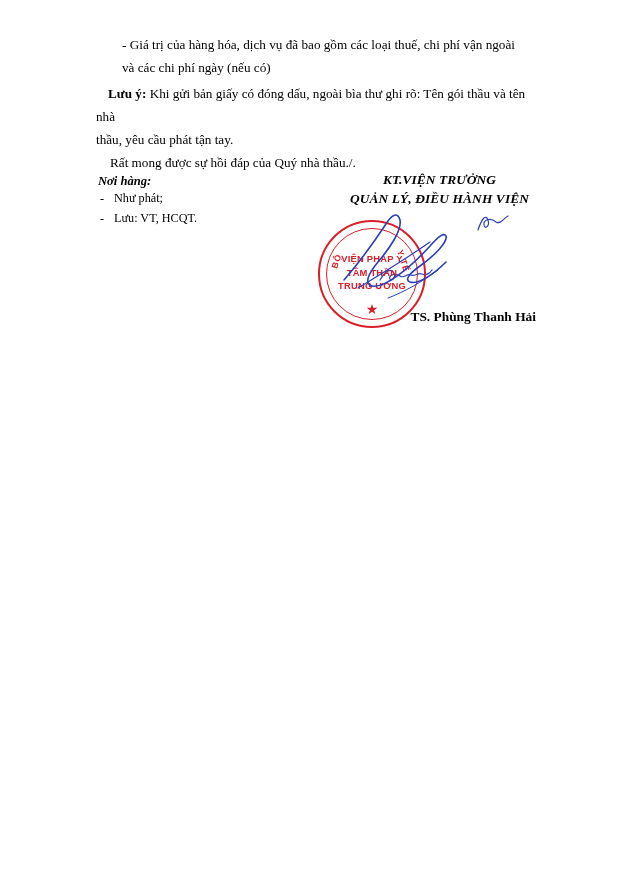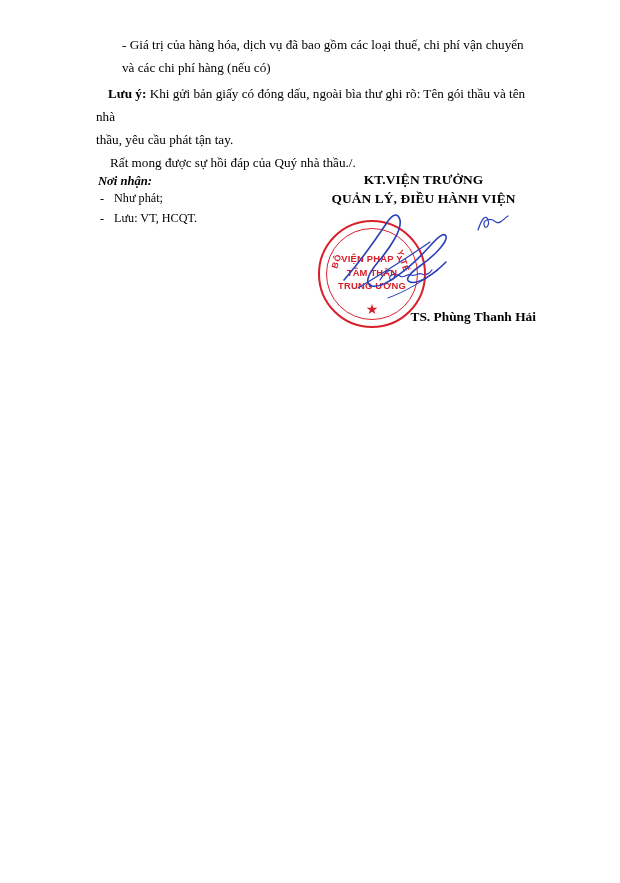--- a/index.html
+++ b/index.html
@@ -83,24 +83,25 @@
     padding-left: 16px;
     position: relative;
   }
   .recip-item .dash {
     position: absolute;
     left: 2px;
     top: 0;
   }
   .signer {
     position: absolute;
-    left: 215px;
+    left: 231px;
     top: -4px;
     width: 225px;
     text-align: center;
+    font-style: italic;
   }
   .signer-line {
     font-weight: bold;
     font-size: 13.4px;
     line-height: 1.42;
     letter-spacing: 0.1px;
   }
   .signer-name {
     position: absolute;
     left: 215px;
@@ -192,41 +193,41 @@
     top: 112px;
   }
 </style>
 </head>
 <body>
 
 <div class="page">
 
   <div class="doc-body">
 
-    <div class="bullet-line indent">- Giá trị của hàng hóa, dịch vụ đã bao gồm các loại thuế, chi phí vận chuyển</div>
-    <div class="bullet-cont">và các chi phí hàng (nếu có)</div>
+    <div class="bullet-line indent">- Giá trị của hàng hóa, dịch vụ đã bao gồm các loại thuế, chi phí vận ngoài</div>
+    <div class="bullet-cont">và các chi phí ngày (nếu có)</div>
 
     <div class="note-para">
       <span class="note-label">Lưu ý:</span><span> Khi gửi bản giấy có đóng dấu, ngoài bìa thư ghi rõ: Tên gói thầu và tên nhà</span>
     </div>
     <div class="note-cont">thầu, yêu cầu phát tận tay.</div>
 
     <div class="closing-para">
       <span>Rất mong được sự hồi đáp của Quý nhà thầu./.</span>
       <span class="ink ink-inline">
         <svg width="56" height="24" viewBox="0 0 56 24">
           <path d="M2 16 C8 6, 13 4, 16 9 C18 13, 14 18, 12 15 C10 12, 16 8, 22 12 C26 15, 29 9, 33 11 C37 13, 40 8, 44 10 C48 12, 52 9, 54 6" stroke="#2a3fb8" stroke-width="1.2" fill="none" stroke-linecap="round"></path>
         </svg>
       </span>
     </div>
 
     <div class="sig-block">
 
       <div class="recipients">
-        <div class="recipients-title">Nơi nhận:</div>
+        <div class="recipients-title">Nơi hàng:</div>
         <div class="recip-item">
           <span class="dash">-</span>
           <span>Như phát;</span>
         </div>
         <div class="recip-item">
           <span class="dash">-</span>
           <span>Lưu: VT, HCQT.</span>
         </div>
       </div>
 

